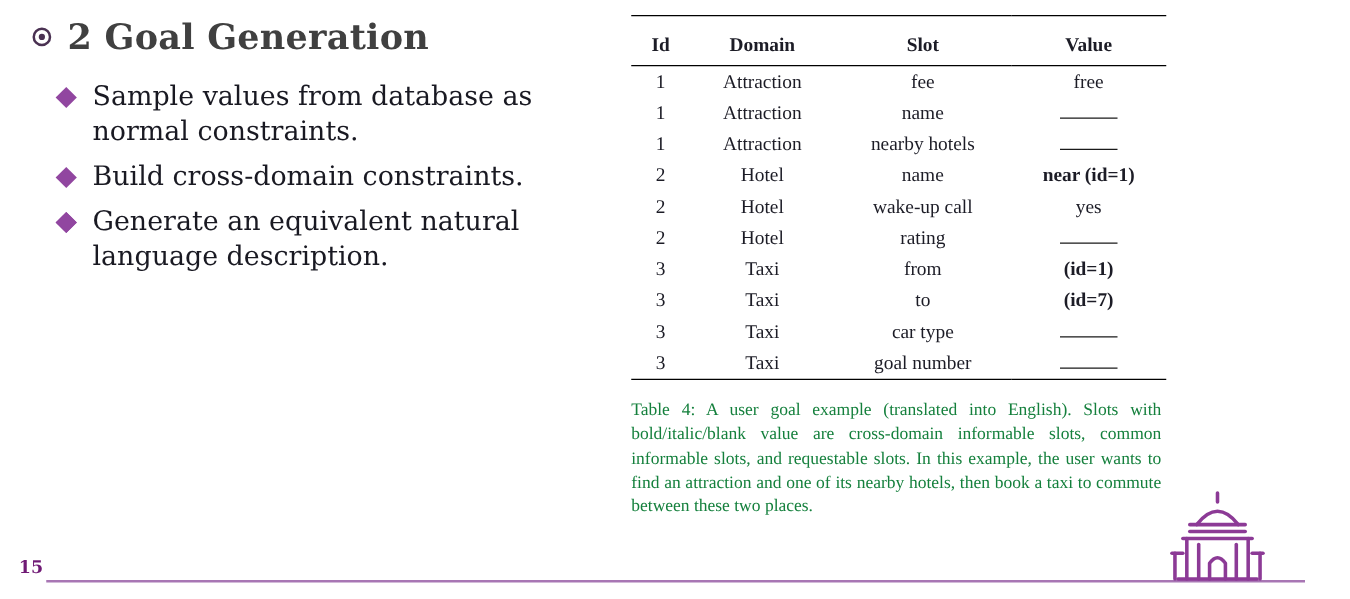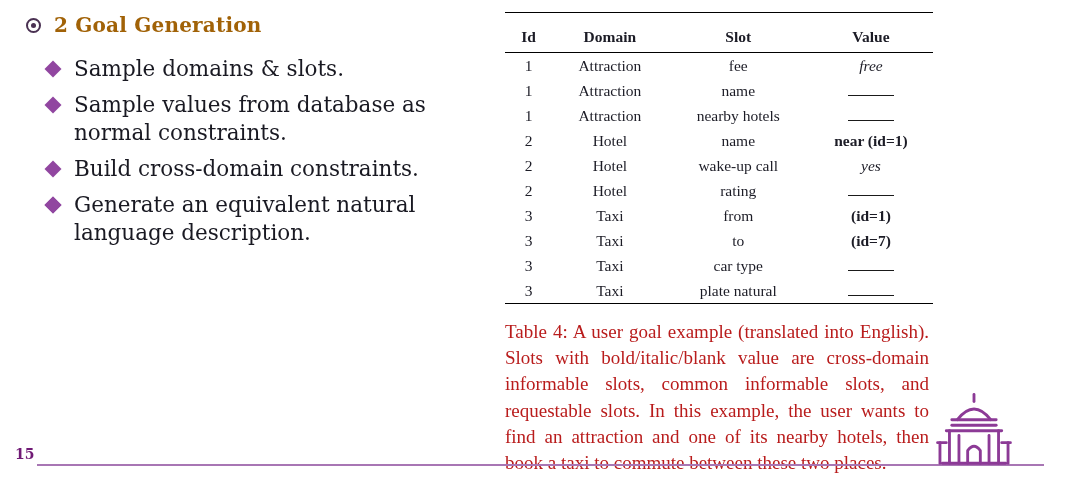--- a/index.html
+++ b/index.html
@@ -6,60 +6,59 @@
   html,body { width:1080px; height:479px; background:#ffffff; overflow:hidden; }
   body { font-family:"DejaVu Serif", serif; position:relative; color:#1c1c26; }
 
   .slide { position:absolute; inset:0; }
 
   
   .left-col { position:absolute; left:26px; top:13px; width:462px; }
   .title-row { display:flex; align-items:center; gap:13px; }
   .title-bullet { width:15px; height:15px; border:2.5px solid #4a3152; border-radius:50%; position:relative; flex:0 0 auto; }
   .title-bullet::after { content:""; position:absolute; inset:3px; background:#4a3152; border-radius:50%; }
-  .slide-title { font-size:20px; font-weight:bold; color:#a16207; letter-spacing:0.2px; }
+  .slide-title { font-size:28px; font-weight:bold; color:#404040; letter-spacing:0.2px; }
 
   .bullets { list-style:none; margin:18px 0 0 20px; width:392px; }
   .bullets li { position:relative; padding-left:28px; font-size:21.5px; line-height:1.3; margin-bottom:8px; color:#191922; }
   .diamond { position:absolute; left:1px; top:8px; width:12px; height:12px; background:#9146A0; transform:rotate(45deg); }
 
   
   .right-col { position:absolute; left:505px; top:12px; width:428px; font-family:"Liberation Serif", serif; }
   table.goal-table { width:100%; border-collapse:collapse; font-size:15.5px;
     border-top:1.8px solid #000; border-bottom:1.8px solid #000; }
   table.goal-table thead tr { border-bottom:1px solid #000; }
   table.goal-table th { font-weight:bold; text-align:center; padding:15px 2px 6px; }
   table.goal-table td { text-align:center; padding:1.5px 2px; line-height:1.42; }
-  td.italic { font-style:italic; }
+  td.italic { }
   td.bold { font-weight:bold;margin-top:48px; }
   .blank-line { display:inline-block; width:46px; height:0.95em; border-bottom:1.3px solid #1a1a1a; }
   .col-id { width:11%; } .col-domain { width:27%; } .col-slot { width:33%; } .col-value { width:29%; }
 
-  .caption { margin-top:15px; font-size:19px; line-height:1.38; text-align:justify; color:#b91c1c; width:424px; }
+  .caption { margin-top:15px; font-size:14px; line-height:1.38; text-align:justify; color:#15803d; width:424px; }
 
   
   .page-num { position:absolute; left:15px; bottom:17px; font-size:14px; font-weight:bold; color:#701a75; }
   .footer-line { position:absolute; left:37px; right:36px; bottom:13px; height:1.6px; background:#a876b4; }
 
   
   .logo { position:absolute; right:66px; bottom:11px; width:80px; height:76px; }
   .logo svg { width:100%; height:100%; }
 </style>
 </head>
 <body>
 
 <div class="slide">
 
   <div class="left-col">
     <div class="title-row">
       <span class="title-bullet"></span>
       <h1 class="slide-title">2 Goal Generation</h1>
     </div>
     <ul class="bullets">
-      <li><span class="diamond"></span><span>Sample domains &amp; slots.</span></li>
       <li><span class="diamond"></span><span>Sample values from database as normal constraints.</span></li>
       <li><span class="diamond"></span><span>Build cross-domain constraints.</span></li>
       <li><span class="diamond"></span></li>
       <li><span class="diamond"></span><span>Generate an equivalent natural language description.</span></li>
     </ul>
   </div>
 
   <div class="right-col">
     <table class="goal-table">
       <thead>
@@ -121,21 +120,21 @@
           </tr>
           <tr>
             <td>3</td>
             <td>Taxi</td>
             <td>car type</td>
             <td><span class="blank-line"></span></td>
           </tr>
           <tr>
             <td>3</td>
             <td>Taxi</td>
-            <td>plate natural</td>
+            <td>goal number</td>
             <td><span class="blank-line"></span></td>
           </tr>
         </tbody>
     </table>
     <p class="caption">Table 4:  A user goal example (translated into English).  Slots with bold/italic/blank value are cross-domain informable slots, common informable slots, and requestable slots.  In this example, the user wants to find an attraction and one of its nearby hotels, then book a taxi to commute between these two places.</p>
   </div>
 
   <span class="page-num">15</span>
   <div class="footer-line"></div>
 

